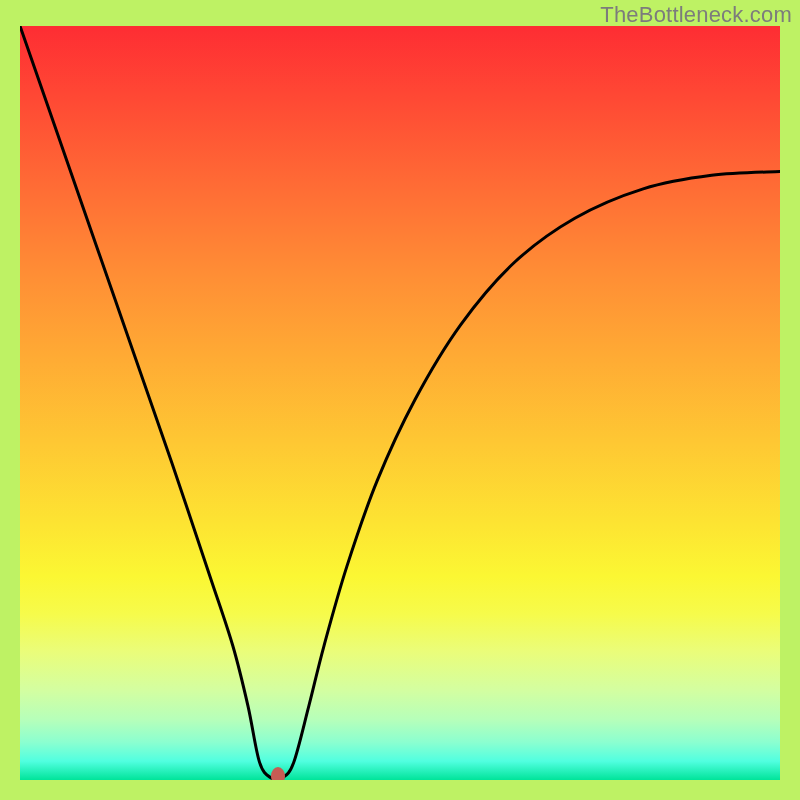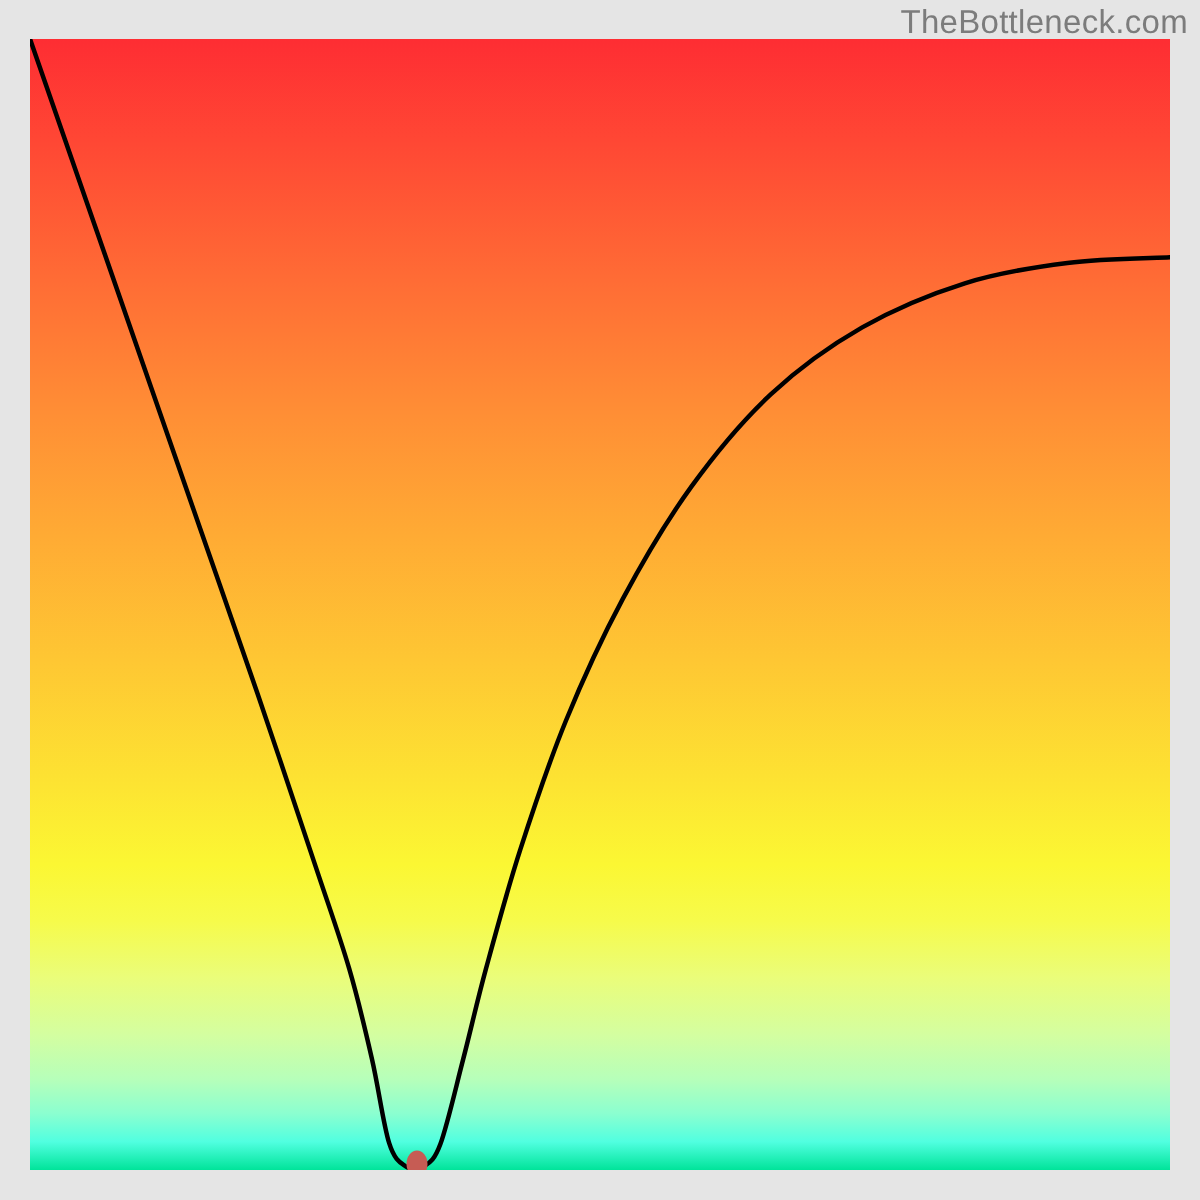--- a/index.html
+++ b/index.html
@@ -1,21 +1,21 @@
 <!DOCTYPE html>
 <html><head>
 <meta charset="utf-8">
 <style>
   * { margin: 0; padding: 0; box-sizing: border-box; }
   html, body { width: 800px; height: 800px; overflow: hidden; background: #000; }
   .frame {
     position: relative;
     width: 800px;
     height: 800px;
-    background: #e5e5e5;
+    background: #bef264;
   }
   .attribution {
     position: absolute;
     top: 2px;
     right: 8px;
     font-family: Arial, Helvetica, sans-serif;
     font-size: 22px;
     color: #7c7c7c;
     letter-spacing: 0.2px;
     z-index: 5;

